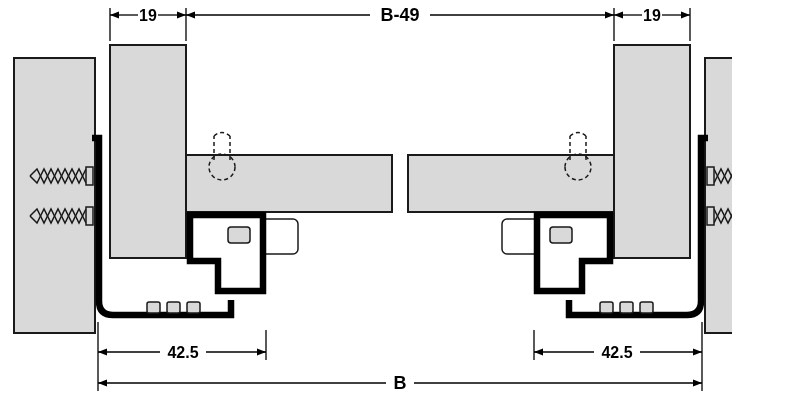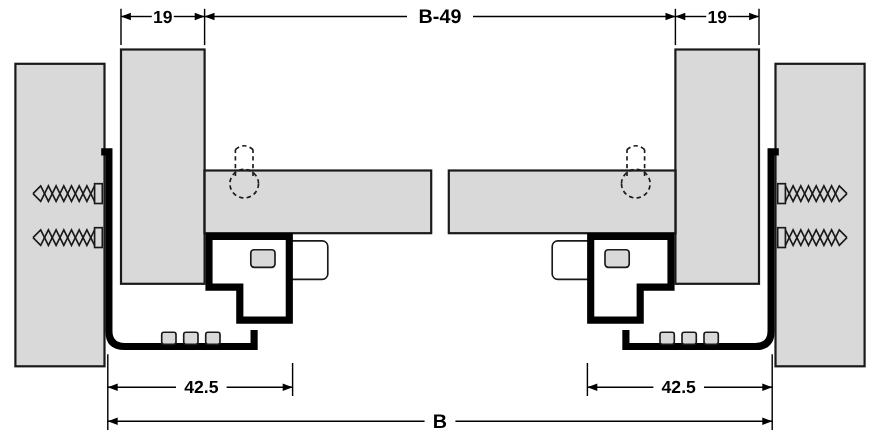--- a/index.html
+++ b/index.html
@@ -1,17 +1,17 @@
 <!DOCTYPE html>
 <html><head>
 <meta charset="utf-8">
 <style>
   html, body { margin: 0; padding: 0; background: #ffffff; }
   .stage {
-    width: 800px; height: 400px; position: relative;
+    width: 732px; height: 400px; position: relative;
     font-family: "Liberation Sans", sans-serif;
     background: #ffffff; overflow: hidden;
   }
   svg { display: block; }
   .panel   { stroke: #1a1a1a; stroke-width: 2; }
   .thick   { stroke: #000000; stroke-width: 6.5; fill: none; }
   .thickf  { stroke: #000000; stroke-width: 6.5; fill: #ffffff; stroke-linejoin: miter; }
   .thin    { stroke: #1a1a1a; stroke-width: 1.5; fill: none; }
   .detail  { stroke: #1a1a1a; stroke-width: 1.5; }
   .dash    { stroke: #1a1a1a; stroke-width: 1.5; fill: none; stroke-dasharray: 4 3; }

